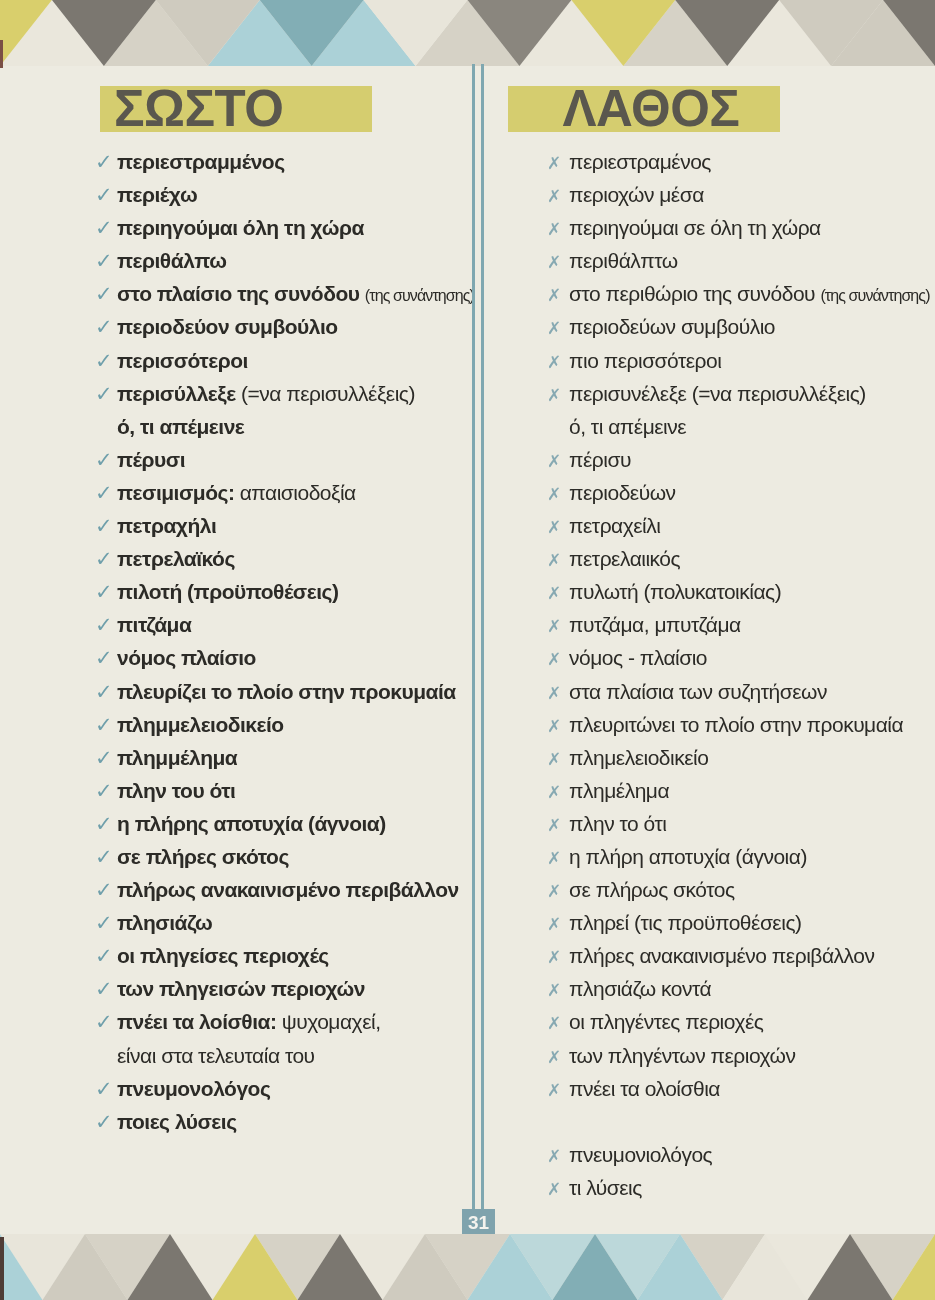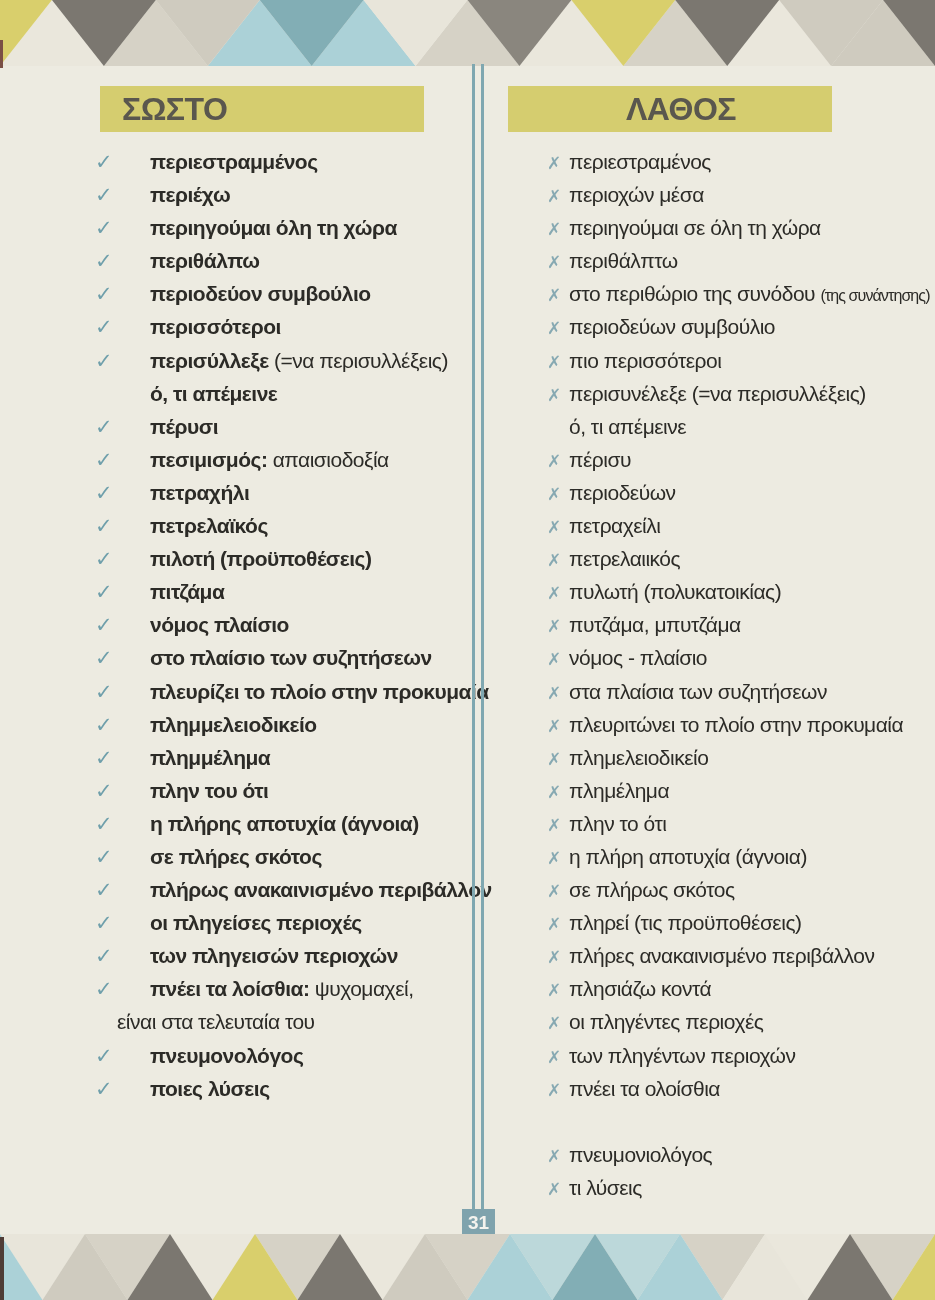--- a/index.html
+++ b/index.html
@@ -9,46 +9,46 @@
     background:#edebe1;
     overflow:hidden;
     font-family:"Liberation Sans","DejaVu Sans",sans-serif;
     color:#2c2b27;
   }
   .band{position:absolute;left:0;width:935px;height:66px;display:block;}
   .band-top{top:0;}
   .band-bottom{top:1234px;}
   .col-header{
     position:absolute;
-    width:324px;height:46px;line-height:46px;
+    width:272px;height:46px;line-height:46px;
     background:var(--header-bg,#d5cd6f);
     color:var(--header-text,#5a574e);
-    font-size:32px;font-weight:700;letter-spacing:-0.5px;
-    padding-left:22px;box-sizing:border-box;
+    font-size:51px;font-weight:700;letter-spacing:-0.5px;
+    padding-left:14px;box-sizing:border-box;
     white-space:nowrap;
   }
   .header-left{left:100px;top:86px;}
   .header-right{left:508px;top:86px;text-align:center;}
   .list{position:absolute;top:145px;}
   .list-left{left:95px;width:380px;}
   .list-right{left:507px;width:422px;margin-left:40px;}
   .row{
     height:33.1px;line-height:33.1px;
     white-space:nowrap;
     font-size:21px;letter-spacing:-0.5px;
   }
   .row.cont{padding-left:22px;}
   .mark{
     display:inline-block;width:22px;
     font-family:"DejaVu Sans",sans-serif;
     vertical-align:baseline;
   }
   .list-left .mark{color:var(--check,#6f9fab);font-size:21px;font-weight:400;}
   .list-right .mark{color:var(--cross,#87a9b2);font-size:17px;font-weight:700;}
-  .seg-b{font-weight:700;margin-left:33px;}
+  .seg-b{font-weight:700;}
   .seg-r{font-weight:400;}
   .seg-s{font-weight:400;font-size:16px;letter-spacing:-0.9px;}
   .divider{
     position:absolute;left:472px;top:64px;width:12px;height:1145px;
     border-left:3px solid var(--divider,#7fa7b0);
     border-right:3px solid var(--divider,#7fa7b0);
     box-sizing:border-box;
   }
   .pagenum{
     position:absolute;left:462px;top:1209px;width:33px;height:27px;
@@ -92,39 +92,40 @@
   </div>
   <div class="col-header header-right">
     <span>ΛΑΘΟΣ</span>
   </div>
 
   <div class="list list-left" id="list-left">
       <div class="row"><span class="mark">✓</span><span class="seg-b">περιεστραμμένος</span></div>
       <div class="row"><span class="mark">✓</span><span class="seg-b">περιέχω</span></div>
       <div class="row"><span class="mark">✓</span><span class="seg-b">περιηγούμαι όλη τη χώρα</span></div>
       <div class="row"><span class="mark">✓</span><span class="seg-b">περιθάλπω</span></div>
+      <div class="row"><span class="mark">✓</span><span class="seg-b">στο πλαίσιο της συνόδου </span><span class="seg-s">(της συνάντησης)</span></div>
       <div class="row"><span class="mark">✓</span><span class="seg-b">περιοδεύον συμβούλιο</span></div>
       <div class="row"><span class="mark">✓</span><span class="seg-b">περισσότεροι</span></div>
       <div class="row"><span class="mark">✓</span><span class="seg-b">περισύλλεξε </span><span class="seg-r">(=να περισυλλέξεις)</span></div>
       <div class="row cont"><span class="seg-b">ό, τι απέμεινε</span></div>
       <div class="row"><span class="mark">✓</span><span class="seg-b">πέρυσι</span></div>
       <div class="row"><span class="mark">✓</span><span class="seg-b">πεσιμισμός: </span><span class="seg-r">απαισιοδοξία</span></div>
       <div class="row"><span class="mark">✓</span><span class="seg-b">πετραχήλι</span></div>
       <div class="row"><span class="mark">✓</span><span class="seg-b">πετρελαϊκός</span></div>
       <div class="row"><span class="mark">✓</span><span class="seg-b">πιλοτή (προϋποθέσεις)</span></div>
       <div class="row"><span class="mark">✓</span><span class="seg-b">πιτζάμα</span></div>
       <div class="row"><span class="mark">✓</span><span class="seg-b">νόμος πλαίσιο</span></div>
-      <div class="row"><span class="mark">✓</span><span class="seg-b">στο πλαίσιο των συζητήσεων</span></div>
       <div class="row"><span class="mark">✓</span><span class="seg-b">πλευρίζει το πλοίο στην προκυμαία</span></div>
       <div class="row"><span class="mark">✓</span><span class="seg-b">πλημμελειοδικείο</span></div>
       <div class="row"><span class="mark">✓</span><span class="seg-b">πλημμέλημα</span></div>
       <div class="row"><span class="mark">✓</span><span class="seg-b">πλην του ότι</span></div>
       <div class="row"><span class="mark">✓</span><span class="seg-b">η πλήρης αποτυχία (άγνοια)</span></div>
       <div class="row"><span class="mark">✓</span><span class="seg-b">σε πλήρες σκότος</span></div>
       <div class="row"><span class="mark">✓</span><span class="seg-b">πλήρως ανακαινισμένο περιβάλλον</span></div>
+      <div class="row"><span class="mark">✓</span><span class="seg-b">πλησιάζω</span></div>
       <div class="row"><span class="mark">✓</span><span class="seg-b">οι πληγείσες περιοχές</span></div>
       <div class="row"><span class="mark">✓</span><span class="seg-b">των πληγεισών περιοχών</span></div>
       <div class="row"><span class="mark">✓</span><span class="seg-b">πνέει τα λοίσθια: </span><span class="seg-r">ψυχομαχεί,</span></div>
       <div class="row cont"><span class="seg-r">είναι στα τελευταία του</span></div>
       <div class="row"><span class="mark">✓</span><span class="seg-b">πνευμονολόγος</span></div>
       <div class="row"><span class="mark">✓</span><span class="seg-b">ποιες λύσεις</span></div>
     </div>
 
   <div class="divider"></div>
 

